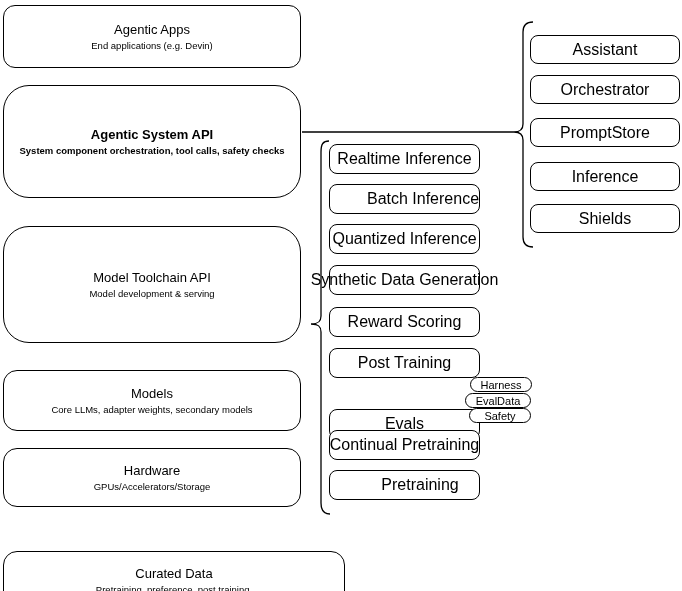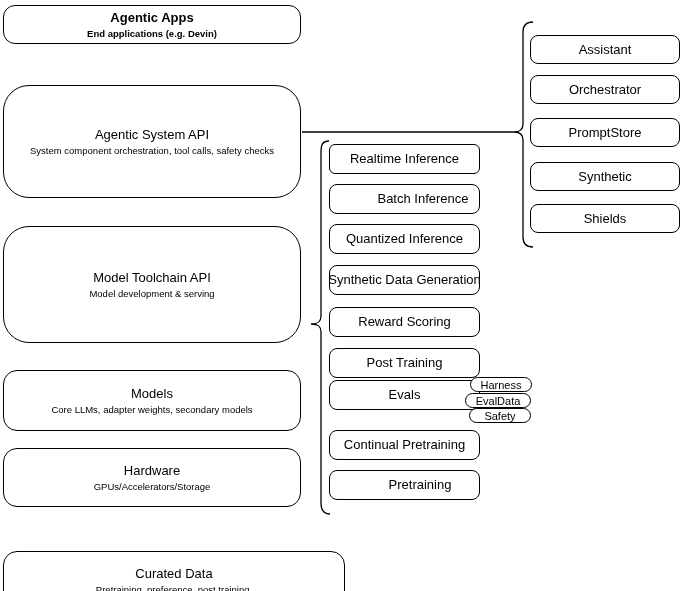--- a/index.html
+++ b/index.html
@@ -34,21 +34,21 @@
     line-height: 15px;
     white-space: nowrap;
   }
   .box-subtitle {
     font-size: 9.5px;
     line-height: 12px;
     margin-top: 3px;
     white-space: nowrap;
   }
   .label {
-    font-size: 13px;
+    font-size: 16px;
     line-height: 14px;
     white-space: nowrap;
   }
   .pill {
     position: absolute;
     box-sizing: border-box;
     background: #ffffff;
     border: 1px solid #000000;
     border-radius: 999px;
     display: flex;
@@ -66,26 +66,26 @@
 <body>
 
 <div class="canvas">
 
   <svg class="wires" viewBox="0 0 682 591" xmlns="http://www.w3.org/2000/svg">
     <path d="M 302,132 L 514,132" stroke="#000000" stroke-width="1.3" fill="none"></path>
     <path d="M 329,141 C 323,141 321,144 321,152 L 321,316 C 321,321 319,324 311,324 C 319,324 321,327 321,332 L 321,503 C 321,511 324,514 330,514" stroke="#000000" stroke-width="1.3" fill="none"></path>
     <path d="M 533,22 C 526,22 523,25 523,32 L 523,124 C 523,129 521,132 514,132 C 521,132 523,135 523,140 L 523,237 C 523,244 526,247 533,247" stroke="#000000" stroke-width="1.3" fill="none"></path>
   </svg>
 
-  <div class="box" style="left:3px; top:5px; width:298px; height:39px; border-radius:12px;font-weight:bold;">
+  <div class="box" style="left:3px; top:5px; width:298px; height:63px; border-radius:12px;">
     <div class="box-title">Agentic Apps</div>
     <div class="box-subtitle">End applications (e.g. Devin)</div>
   </div>
 
-  <div class="box" style="left:3px; top:85px; width:298px; height:113px; border-radius:26px;">
+  <div class="box" style="left:3px; top:85px; width:298px; height:113px; border-radius:26px;font-weight:bold;">
     <div class="box-title">Agentic System API</div>
     <div class="box-subtitle">System component orchestration, tool calls, safety checks</div>
   </div>
 
   <div class="box" style="left:3px; top:370px; width:298px; height:61px; border-radius:14px;">
     <div class="box-title">Models</div>
     <div class="box-subtitle">Core LLMs, adapter weights, secondary models</div>
   </div>
 
   <div class="box" style="left:3px; top:226px; width:298px; height:117px; border-radius:26px;">
@@ -96,39 +96,39 @@
   <div class="box" style="left:3px; top:448px; width:298px; height:59px; border-radius:14px;">
     <div class="box-title">Hardware</div>
     <div class="box-subtitle">GPUs/Accelerators/Storage</div>
   </div>
 
   <div class="box" style="left:3px; top:530px; width:342px; height:59px; border-radius:14px;margin-top:21px;">
     <div class="box-title">Curated Data</div>
     <div class="box-subtitle">Pretraining, preference, post training.</div>
   </div>
 
-  <div class="box mid" style="top:144px;border-radius:6px;">
+  <div class="box mid" style="top:144px;">
     <div class="label">Realtime Inference</div>
   </div>
   <div class="box mid" style="top:184px;padding-left:37px;">
     <div class="label">Batch Inference</div>
   </div>
   <div class="box mid" style="top:224px;">
     <div class="label">Quantized Inference</div>
   </div>
   <div class="box mid" style="top:265px;">
     <div class="label">Synthetic Data Generation</div>
   </div>
   <div class="box mid" style="top:348px;">
     <div class="label">Post Training</div>
   </div>
   <div class="box mid" style="top:307px;">
     <div class="label">Reward Scoring</div>
   </div>
-  <div class="box mid" style="top:380px;">
+  <div class="box mid" style="top:409px;">
     <div class="label">Evals</div>
   </div>
   <div class="box mid" style="top:430px;">
     <div class="label">Continual Pretraining</div>
   </div>
   <div class="box mid" style="top:470px;padding-left:31px;">
     <div class="label">Pretraining</div>
   </div>
 
   <div class="pill" style="left:470px; top:377px; width:62px; height:15px;">
@@ -144,19 +144,19 @@
   <div class="box rgt" style="top:35px;">
     <div class="label">Assistant</div>
   </div>
   <div class="box rgt" style="top:75px;align-items:center;">
     <div class="label">Orchestrator</div>
   </div>
   <div class="box rgt" style="top:118px;">
     <div class="label">PromptStore</div>
   </div>
   <div class="box rgt" style="top:162px;">
-    <div class="label">Synthetic</div>
+    <div class="label">Inference</div>
   </div>
   <div class="box rgt" style="top:204px;">
     <div class="label">Shields</div>
   </div>
 
 </div>
 
 </body></html>

